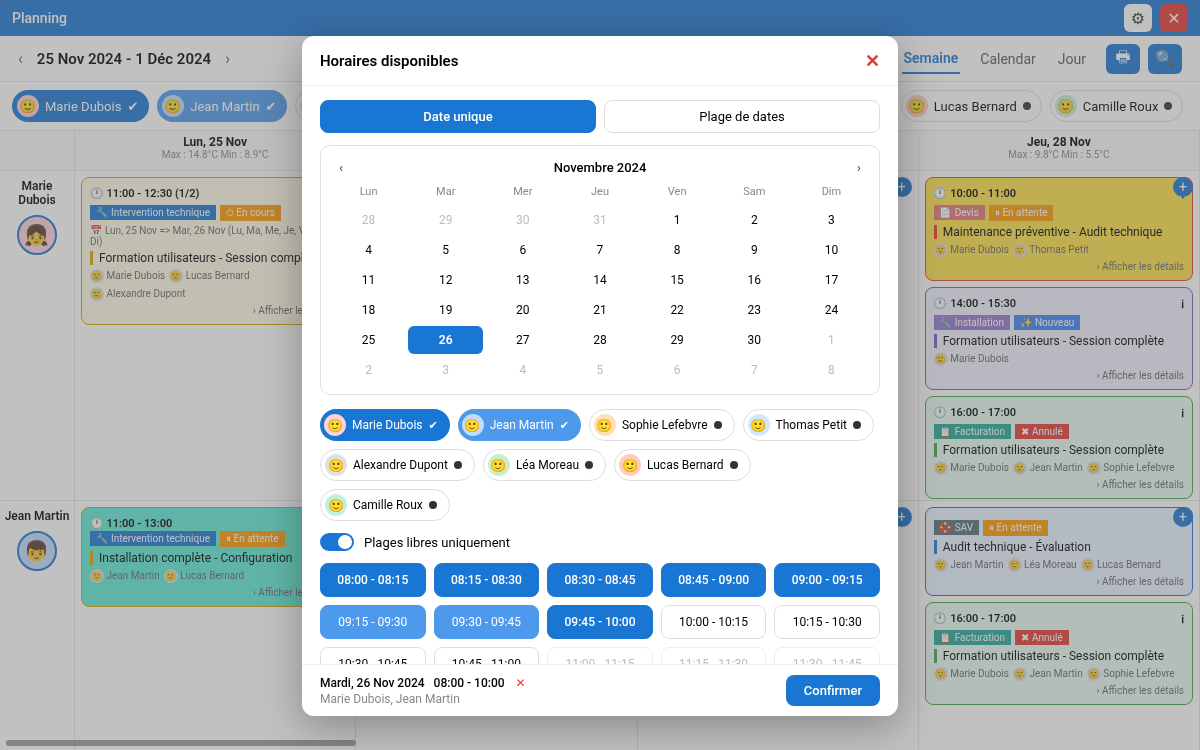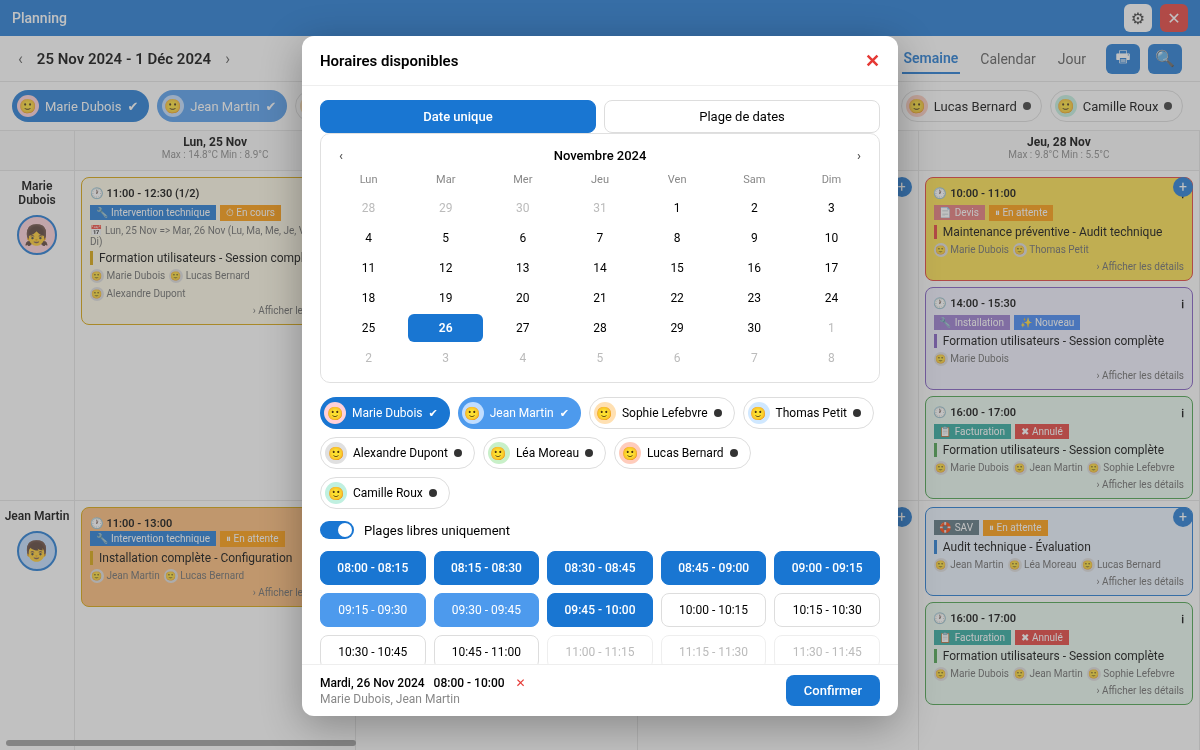--- a/index.html
+++ b/index.html
@@ -40,21 +40,21 @@
 .event .tag{display:inline-block;padding:2px 6px;border-radius:0;font-size:10px;color:#fff;margin-right:4px}
 .event .people{display:flex;gap:4px;margin-top:4px;font-size:10px;color:#666;flex-wrap:wrap}
 .event .details-link{text-align:right;color:#666;font-size:10px;margin-top:4px;cursor:pointer}
 .avatar-tiny{width:14px;height:14px;border-radius:50%;display:inline-flex;align-items:center;justify-content:center;font-size:9px}
 .overlay{position:absolute;inset:0;background:rgba(100,100,100,0.4);display:flex;align-items:flex-start;justify-content:center;padding-top:36px}
 .modal{background:#fff;width:596px;max-height:680px;border-radius:12px;display:flex;flex-direction:column;overflow:hidden;box-shadow:0 10px 40px rgba(0,0,0,0.3)}
 .modal-header{display:flex;justify-content:space-between;align-items:center;padding:14px 18px;border-bottom:1px solid #eee}
 .modal-header h3{font-size:15px;font-weight:600}
 .close-x{color:#e53935;font-size:18px;cursor:pointer;font-weight:bold}
 .modal-body{padding:14px 18px;overflow-y:auto;flex:1}
-.toggle-group{display:flex;gap:8px;}
+.toggle-group{display:flex;gap:8px;margin-bottom:12px}
 .toggle-btn{flex:1;padding:8px;border-radius:8px;text-align:center;font-size:13px;cursor:pointer;border:1px solid #ddd;background:#fff}
 .toggle-btn.active{background:#1976d2;color:#fff;border-color:#1976d2;font-weight:500}
 .cal-box{border:1px solid #e0e0e0;border-radius:10px;padding:10px;margin-bottom:14px}
 .cal-head{display:flex;justify-content:space-between;align-items:center;padding:4px 8px;font-size:13px;font-weight:500}
 .cal-arrow{cursor:pointer;color:#555}
 .cal-grid{display:grid;grid-template-columns:repeat(7,1fr);gap:2px;font-size:12px;text-align:center}
 .cal-dow{color:#888;padding:6px;font-size:11px}
 .cal-day{padding:7px 4px;border-radius:6px;cursor:pointer}
 .cal-day.muted{color:#bbb}
 .cal-day.selected{background:#1976d2;color:#fff;font-weight:600}
@@ -187,21 +187,21 @@
         <div class="people">
                 <span><span class="avatar-tiny" style="background:#ddd">🙂</span> Marie Dubois</span> 
                 <span><span class="avatar-tiny" style="background:#ddd">🙂</span> Lucas Bernard</span> 
                 <span><span class="avatar-tiny" style="background:#ddd">🙂</span> Alexandre Dupont</span>
               </div>
         <div class="details-link">› Afficher les détails</div>
       </div>
           </div>
           <div class="row-cell">
             <div class="add-circle">+</div>
-            <div class="event" style="background:#fdba74;border-color:#d8a200">
+            <div class="event" style="background:#5eead4;border-color:#d8a200">
         <div class="etime">🕐 11:00 - 13:00 <span style="margin-left:auto">ℹ</span></div>
         <div style="margin-top:0"><span class="tag" style="background:#1976d2">🔧 Intervention technique</span><span class="tag" style="background:#ff9800">⏸ En attente</span></div>
 
         <div class="etitle" style="border-color:#d8a200">Installation complète - Configuration</div>
         <div class="people">
                 <span><span class="avatar-tiny" style="background:#ddd">🙂</span> Jean Martin</span> 
                 <span><span class="avatar-tiny" style="background:#ddd">🙂</span> Lucas Bernard</span>
               </div>
         <div class="details-link">› Afficher les détails</div>
       </div>

